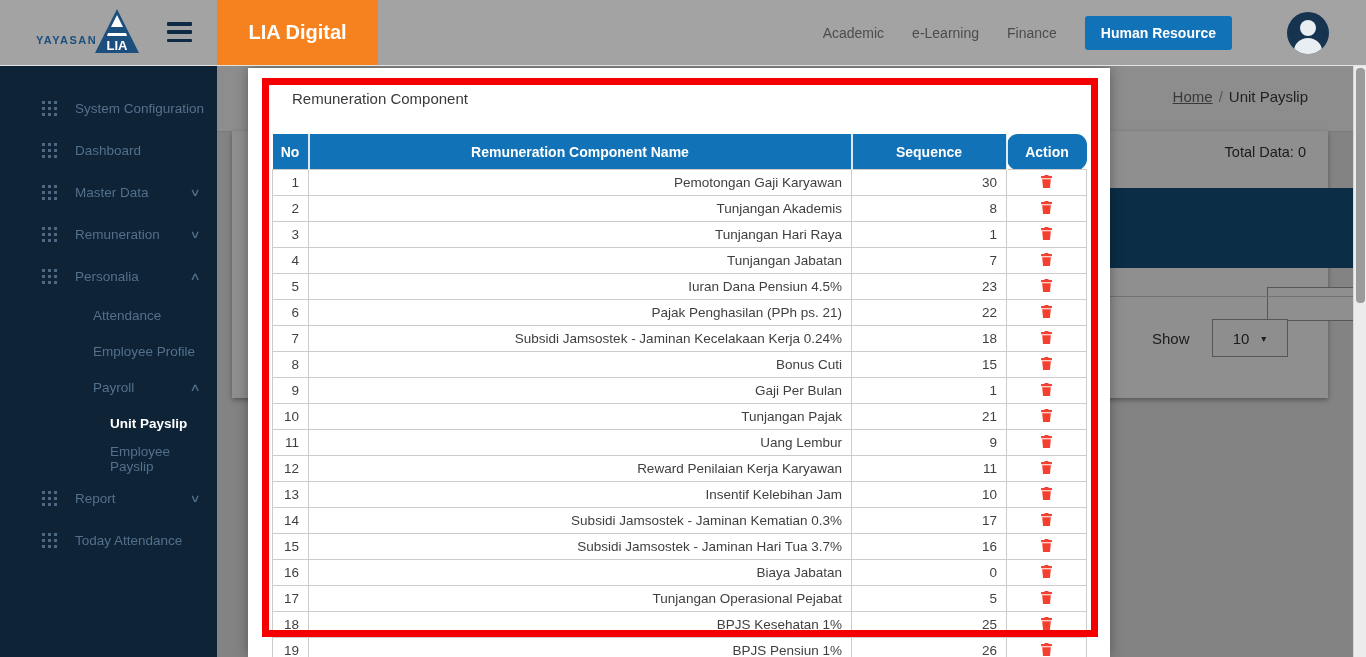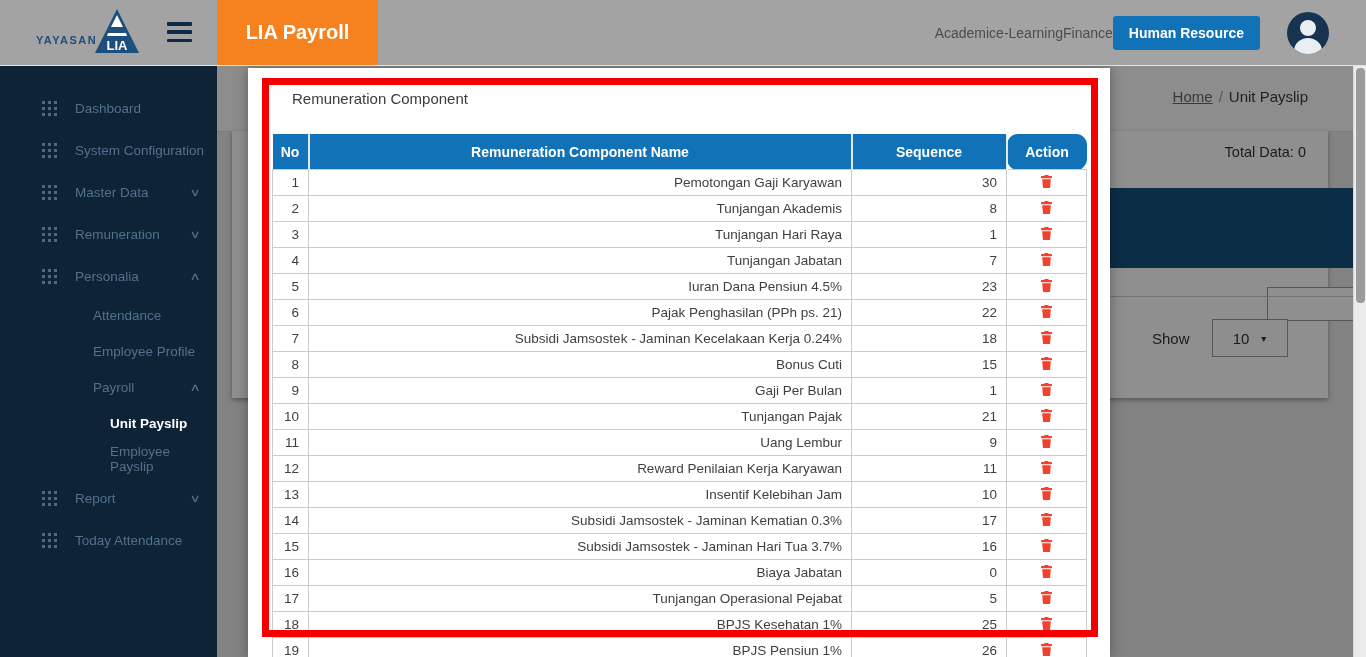--- a/index.html
+++ b/index.html
@@ -8,21 +8,21 @@
   .abs{position:absolute;}
 
   
   #topbar{left:0;top:0;width:1366px;height:65px;background:#a3a3a3;border-bottom:1px solid #e3e3e3;z-index:6;}
   #brand{left:36px;top:6px;height:52px;display:flex;align-items:center;cursor:pointer;}
   #brand .yayasan{font-size:11px;font-weight:bold;letter-spacing:1.5px;color:#1c4e7e;margin-top:16px;}
   #hamburger{left:167px;top:22px;width:25px;height:20px;display:flex;flex-direction:column;justify-content:space-between;cursor:pointer;}
   #hamburger div{height:3.5px;background:#0e2a44;border-radius:1px;}
   #appblock{left:217px;top:0;width:161px;height:65px;background:#f5821e;color:#fff;
             display:flex;align-items:center;justify-content:center;font-size:20px;font-weight:bold;}
-  #topnav{right:36px;top:0;height:65px;display:flex;align-items:center;}
+  #topnav{right:36px;top:0;height:65px;display:flex;align-items:center;gap:28px;}
   #topnav .navlink{font-size:14px;color:#4c4c4c;cursor:pointer;}
   #hrbtn{background:#1272b8;color:#fff;font-size:14px;font-weight:bold;border:none;
          padding:0 16px;height:34px;border-radius:3px;cursor:pointer;font-family:inherit;}
   #avatar{margin-left:26px;width:44px;height:44px;cursor:pointer;}
 
   
   #sidebar{left:0;top:65px;width:217px;height:592px;background:#0e2335;z-index:5;padding-top:22px;box-sizing:border-box;}
   .sb-item{display:flex;align-items:center;height:42px;color:#53708c;font-size:13.5px;cursor:pointer;padding-left:42px;}
   .sb-item.lvl1{height:36px;padding-left:93px;}
   .sb-item.lvl2{height:36px;padding-left:110px;}
@@ -349,37 +349,37 @@
             <rect x="6" y="0" width="3" height="3" fill="#4d6880"></rect>
             <rect x="12" y="0" width="3" height="3" fill="#4d6880"></rect>
             <rect x="0" y="6" width="3" height="3" fill="#4d6880"></rect>
             <rect x="6" y="6" width="3" height="3" fill="#4d6880"></rect>
             <rect x="12" y="6" width="3" height="3" fill="#4d6880"></rect>
             <rect x="0" y="12" width="3" height="3" fill="#4d6880"></rect>
             <rect x="6" y="12" width="3" height="3" fill="#4d6880"></rect>
             <rect x="12" y="12" width="3" height="3" fill="#4d6880"></rect>
           </svg>
         </span>
+        <span class="sb-label">System Configuration</span>
+      </div>
+      <div class="sb-item lvl0">
+        <span class="sb-ico">
+          <svg width="15" height="15" viewBox="0 0 15 15">
+            <rect x="0" y="0" width="3" height="3" fill="#4d6880"></rect>
+            <rect x="6" y="0" width="3" height="3" fill="#4d6880"></rect>
+            <rect x="12" y="0" width="3" height="3" fill="#4d6880"></rect>
+            <rect x="0" y="6" width="3" height="3" fill="#4d6880"></rect>
+            <rect x="6" y="6" width="3" height="3" fill="#4d6880"></rect>
+            <rect x="12" y="6" width="3" height="3" fill="#4d6880"></rect>
+            <rect x="0" y="12" width="3" height="3" fill="#4d6880"></rect>
+            <rect x="6" y="12" width="3" height="3" fill="#4d6880"></rect>
+            <rect x="12" y="12" width="3" height="3" fill="#4d6880"></rect>
+          </svg>
+        </span>
         <span class="sb-label">Dashboard</span>
-      </div>
-      <div class="sb-item lvl0">
-        <span class="sb-ico">
-          <svg width="15" height="15" viewBox="0 0 15 15">
-            <rect x="0" y="0" width="3" height="3" fill="#4d6880"></rect>
-            <rect x="6" y="0" width="3" height="3" fill="#4d6880"></rect>
-            <rect x="12" y="0" width="3" height="3" fill="#4d6880"></rect>
-            <rect x="0" y="6" width="3" height="3" fill="#4d6880"></rect>
-            <rect x="6" y="6" width="3" height="3" fill="#4d6880"></rect>
-            <rect x="12" y="6" width="3" height="3" fill="#4d6880"></rect>
-            <rect x="0" y="12" width="3" height="3" fill="#4d6880"></rect>
-            <rect x="6" y="12" width="3" height="3" fill="#4d6880"></rect>
-            <rect x="12" y="12" width="3" height="3" fill="#4d6880"></rect>
-          </svg>
-        </span>
-        <span class="sb-label">System Configuration</span>
       </div>
       <div class="sb-item lvl0">
         <span class="sb-ico">
           <svg width="15" height="15" viewBox="0 0 15 15">
             <rect x="0" y="0" width="3" height="3" fill="#4d6880"></rect>
             <rect x="6" y="0" width="3" height="3" fill="#4d6880"></rect>
             <rect x="12" y="0" width="3" height="3" fill="#4d6880"></rect>
             <rect x="0" y="6" width="3" height="3" fill="#4d6880"></rect>
             <rect x="6" y="6" width="3" height="3" fill="#4d6880"></rect>
             <rect x="12" y="6" width="3" height="3" fill="#4d6880"></rect>
@@ -485,21 +485,21 @@
         <polygon points="15,26 33,26 34,29 14,29" fill="#fff"></polygon>
         <text x="24" y="43" text-anchor="middle" font-size="13" font-weight="bold" fill="#fff" font-family="Liberation Sans, sans-serif">LIA</text>
       </svg>
     </div>
     <div class="abs" id="hamburger">
         <div></div>
         <div></div>
         <div></div>
       </div>
     <div class="abs" id="appblock">
-        <span>LIA Payroll</span>
+        <span>LIA Digital</span>
       </div>
     <div class="abs" id="topnav">
       <span class="navlink">Academic</span>
       <span class="navlink">e-Learning</span>
       <span class="navlink">Finance</span>
       <button id="hrbtn">Human Resource</button>
       <svg id="avatar" viewBox="0 0 44 44">
         <defs>
             <clipPath id="avclip">
               <circle cx="22" cy="22" r="21"></circle>

